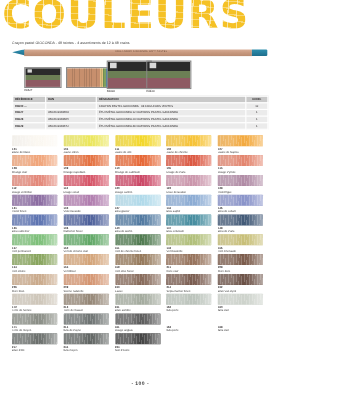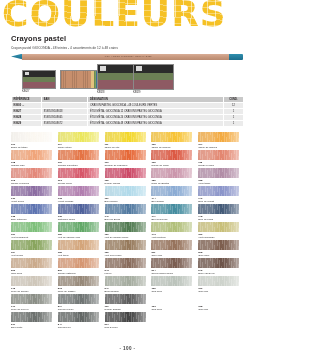--- a/index.html
+++ b/index.html
@@ -108,21 +108,20 @@
 </style>
 </head>
 <body>
 
 <div class="banner">
   <div class="banner-word">COULEURS</div>
   <div class="banner-mask"></div>
 </div>
 
 <div class="head-wrap">
-  <div class="page-title">Crayons pastel</div>
   <div class="page-sub">Crayon pastel GIOCONDA - 48 teintes - 4 assortiments de 12 à 48 crains</div>
 </div>
 
 <div class="pencil-row">
   <div class="pencil">
     <div class="pencil-tip"></div>
     <div class="pencil-body">
       <div class="pencil-text">KOH-I-NOOR GIOCONDA  SOFT PASTEL</div>
     </div>
     <div class="pencil-end"></div>

